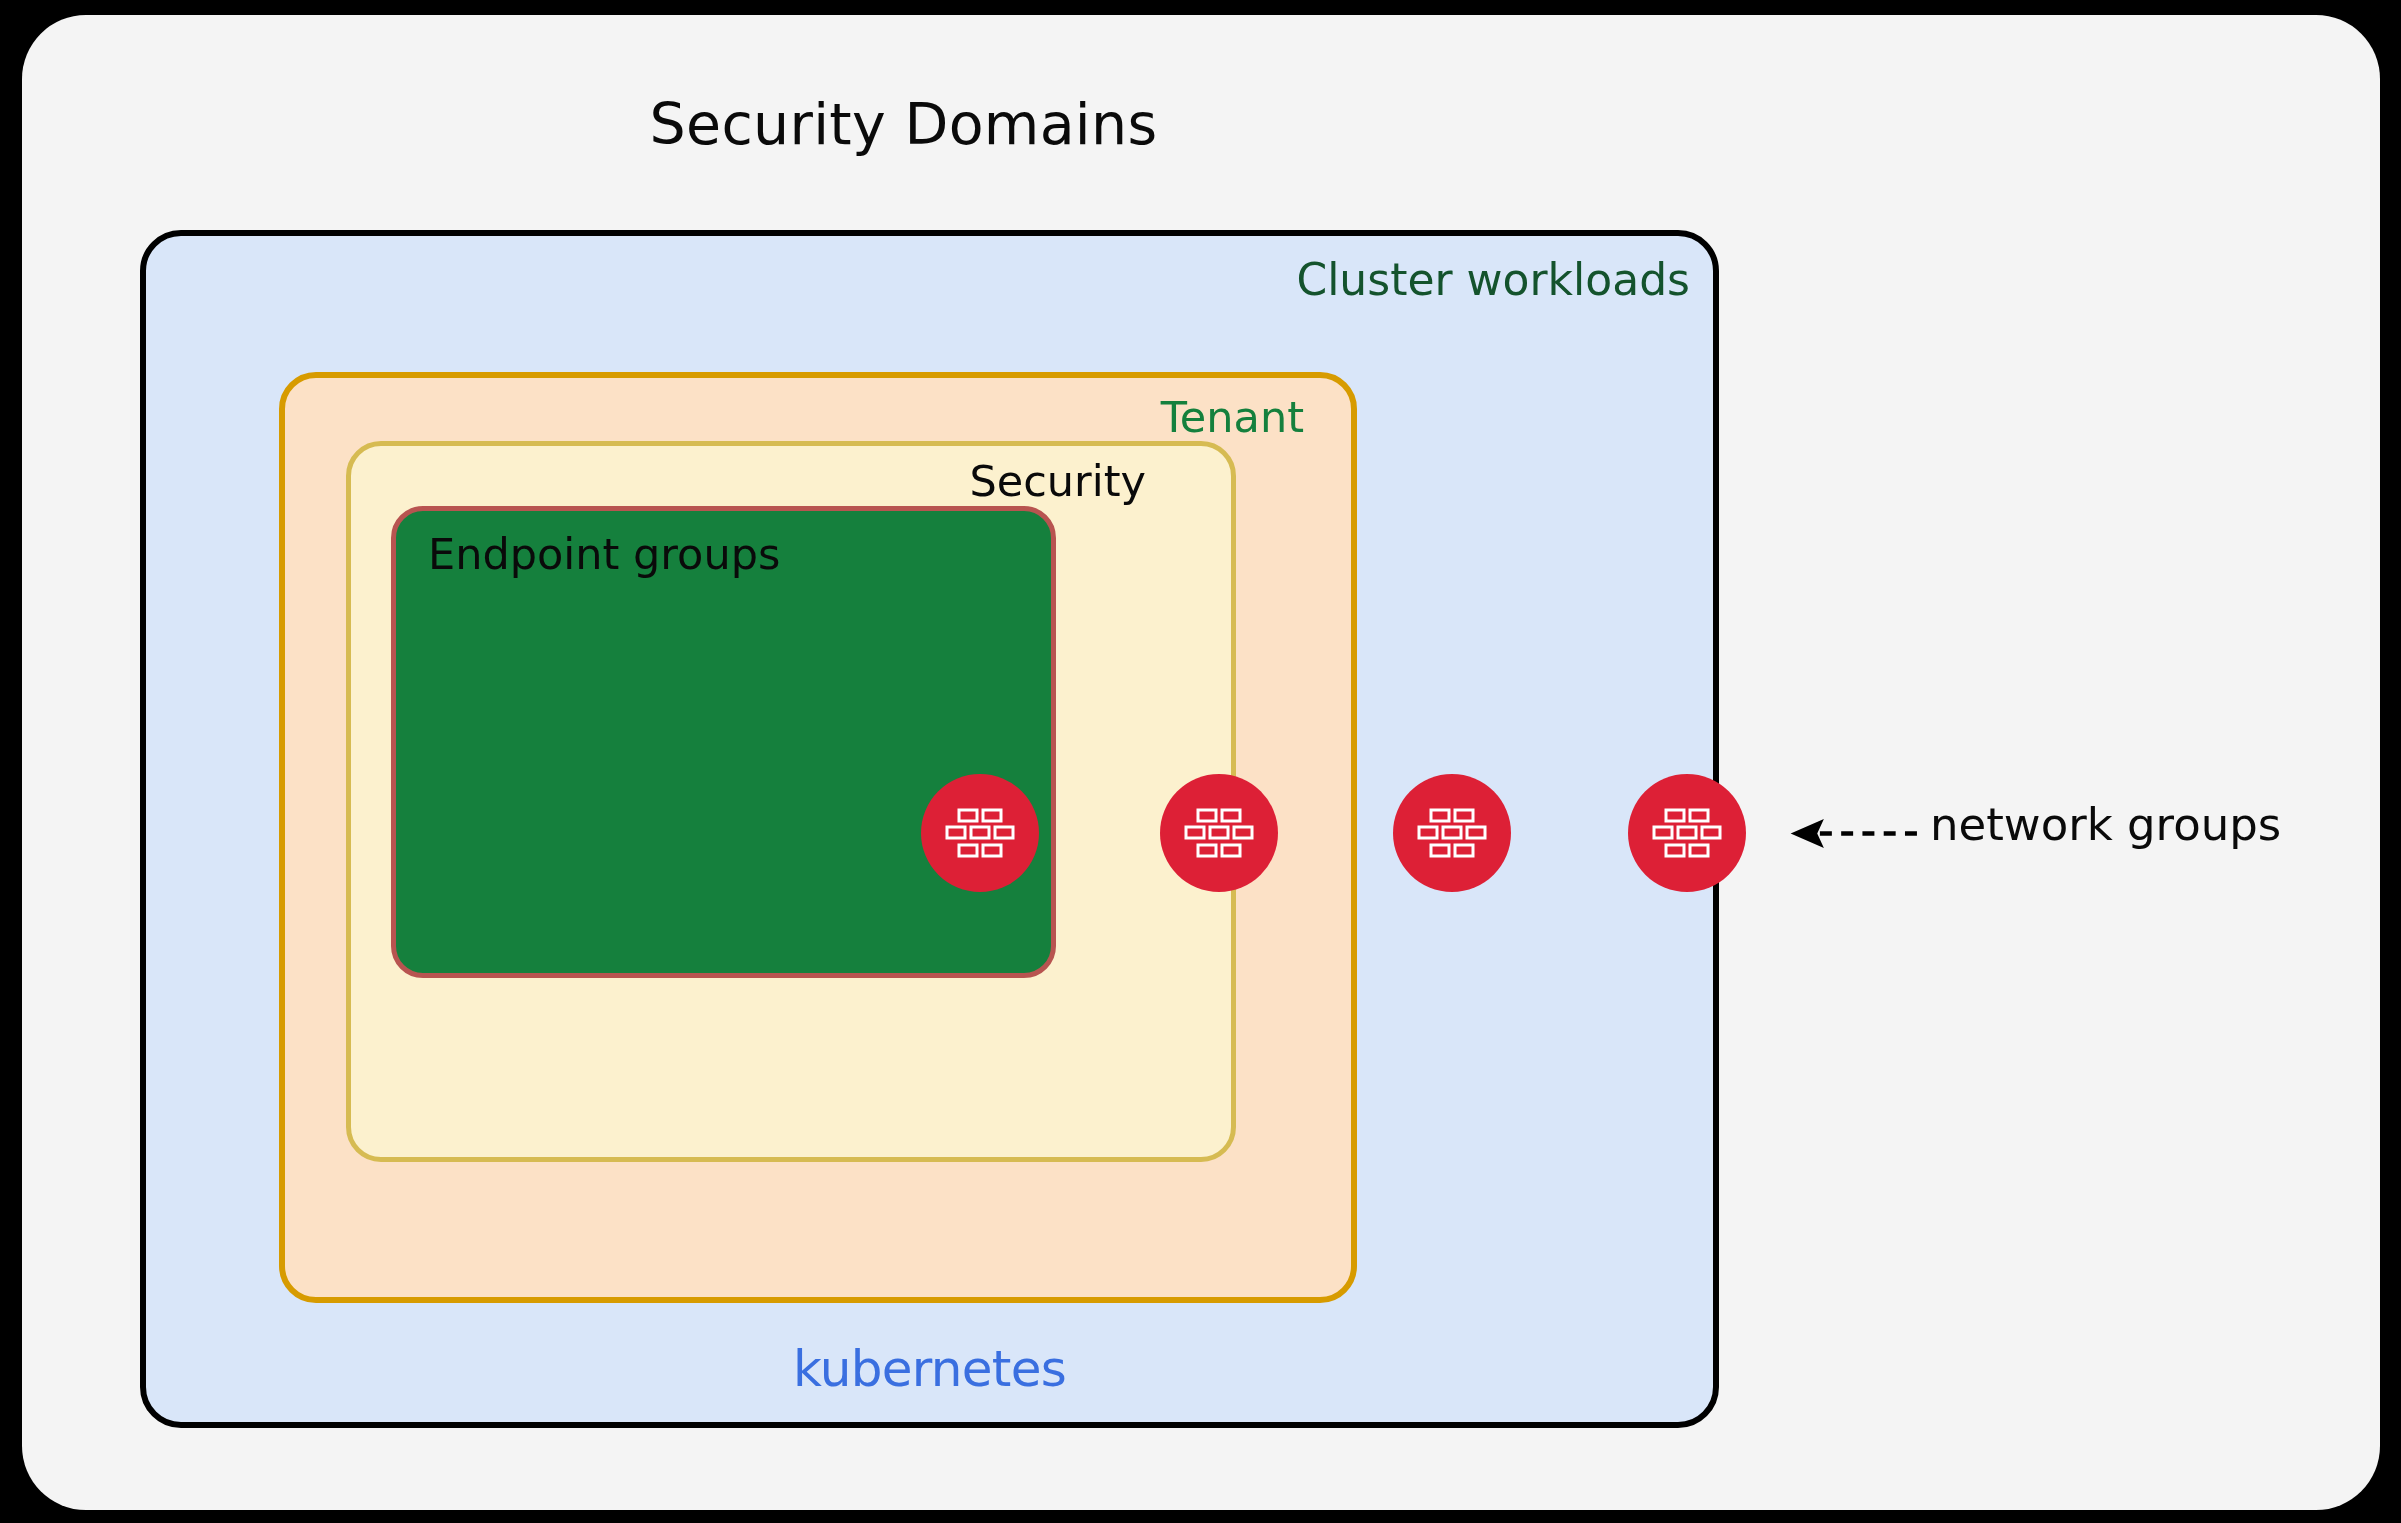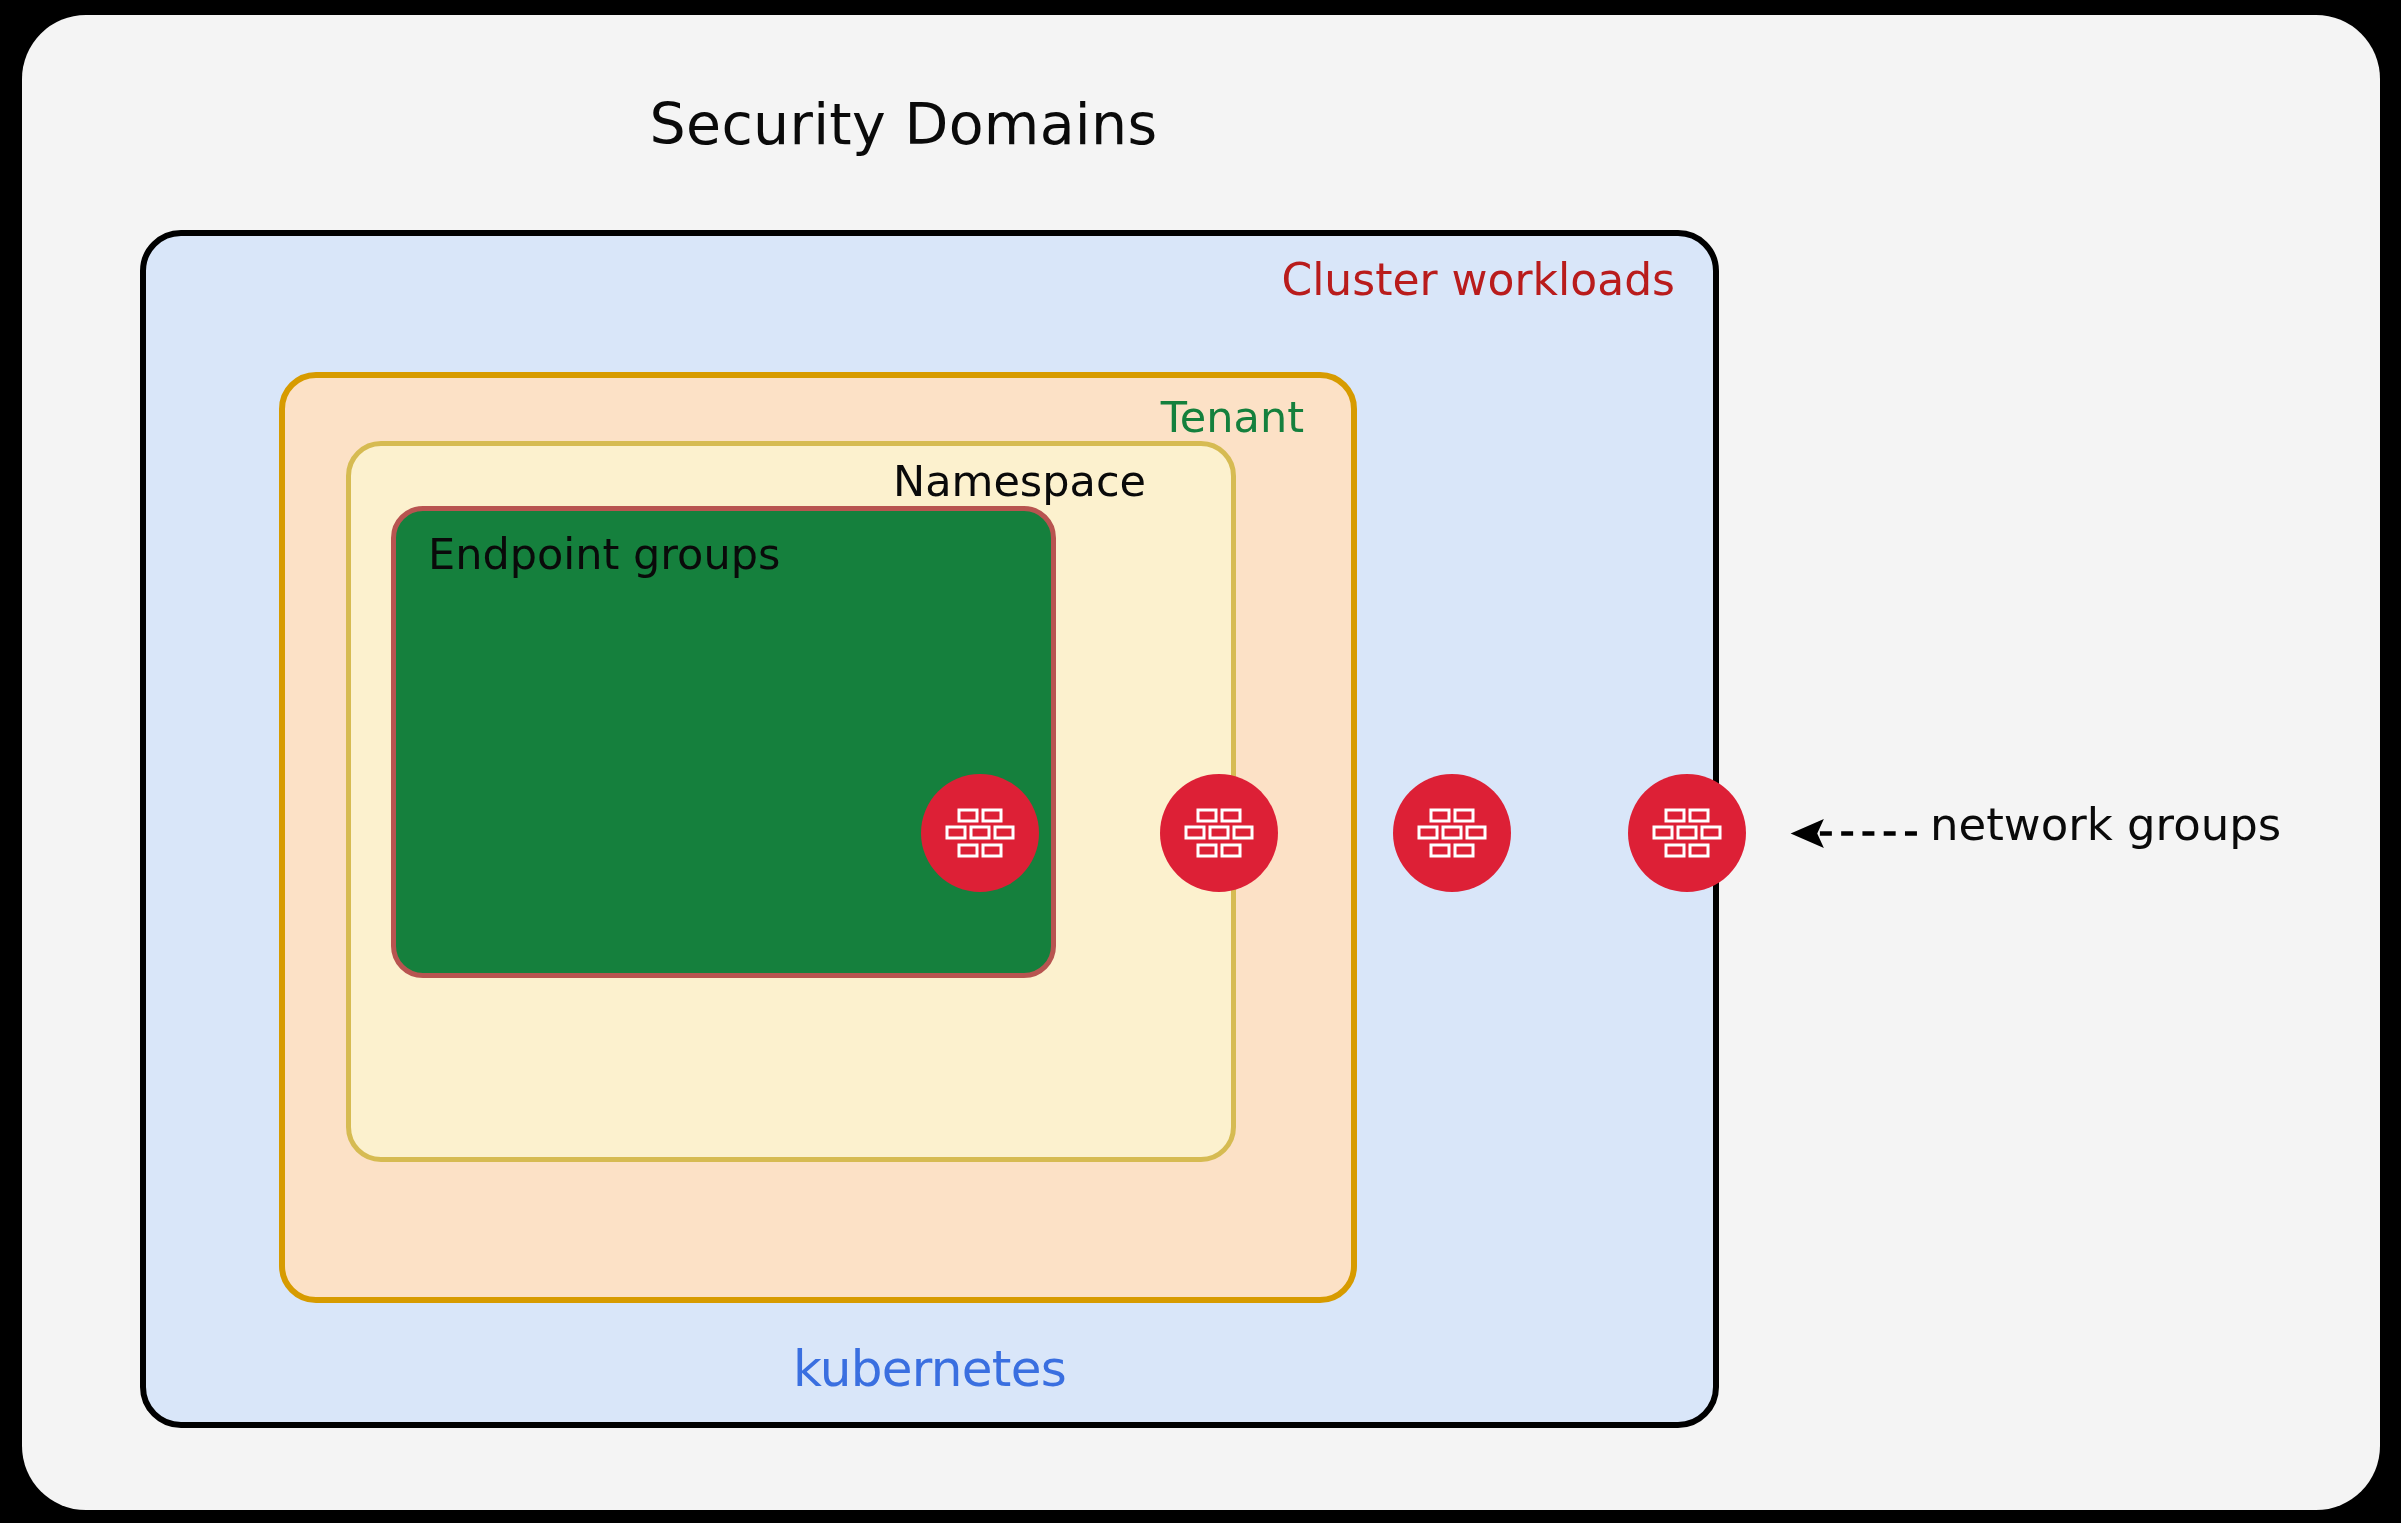--- a/index.html
+++ b/index.html
@@ -46,24 +46,24 @@
     top: 215px;
     width: 1579px;
     height: 1198px;
     background: #d9e6f9;
     border: 6px solid #000000;
     border-radius: 41px;
     box-sizing: border-box;
   }
   .label-cluster {
     position: absolute;
-    right: 38px;
+    right: 23px;
     top: 18.6px;
     font-size: 44px;
-    color: #b91c1c;
+    color: #14532d;
   }
   .label-kubernetes {
     position: absolute;
     left: 0;
     right: 0;
     bottom: 24px;
     text-align: center;
     font-size: 50px;
     font-weight: normal;
     color: #3a6fe0;
@@ -194,21 +194,21 @@
   <div class="box-cluster">
 
     <div class="label-cluster">Cluster workloads</div>
 
     <div class="box-tenant">
 
       <div class="label-tenant">Tenant</div>
 
       <div class="box-namespace">
 
-        <div class="label-namespace">Namespace</div>
+        <div class="label-namespace">Security</div>
 
         <div class="box-endpoint">
           <div class="label-endpoint">Endpoint groups</div>
         </div>
 
       </div>
     </div>
 
     <div class="label-kubernetes">kubernetes</div>
   </div>

